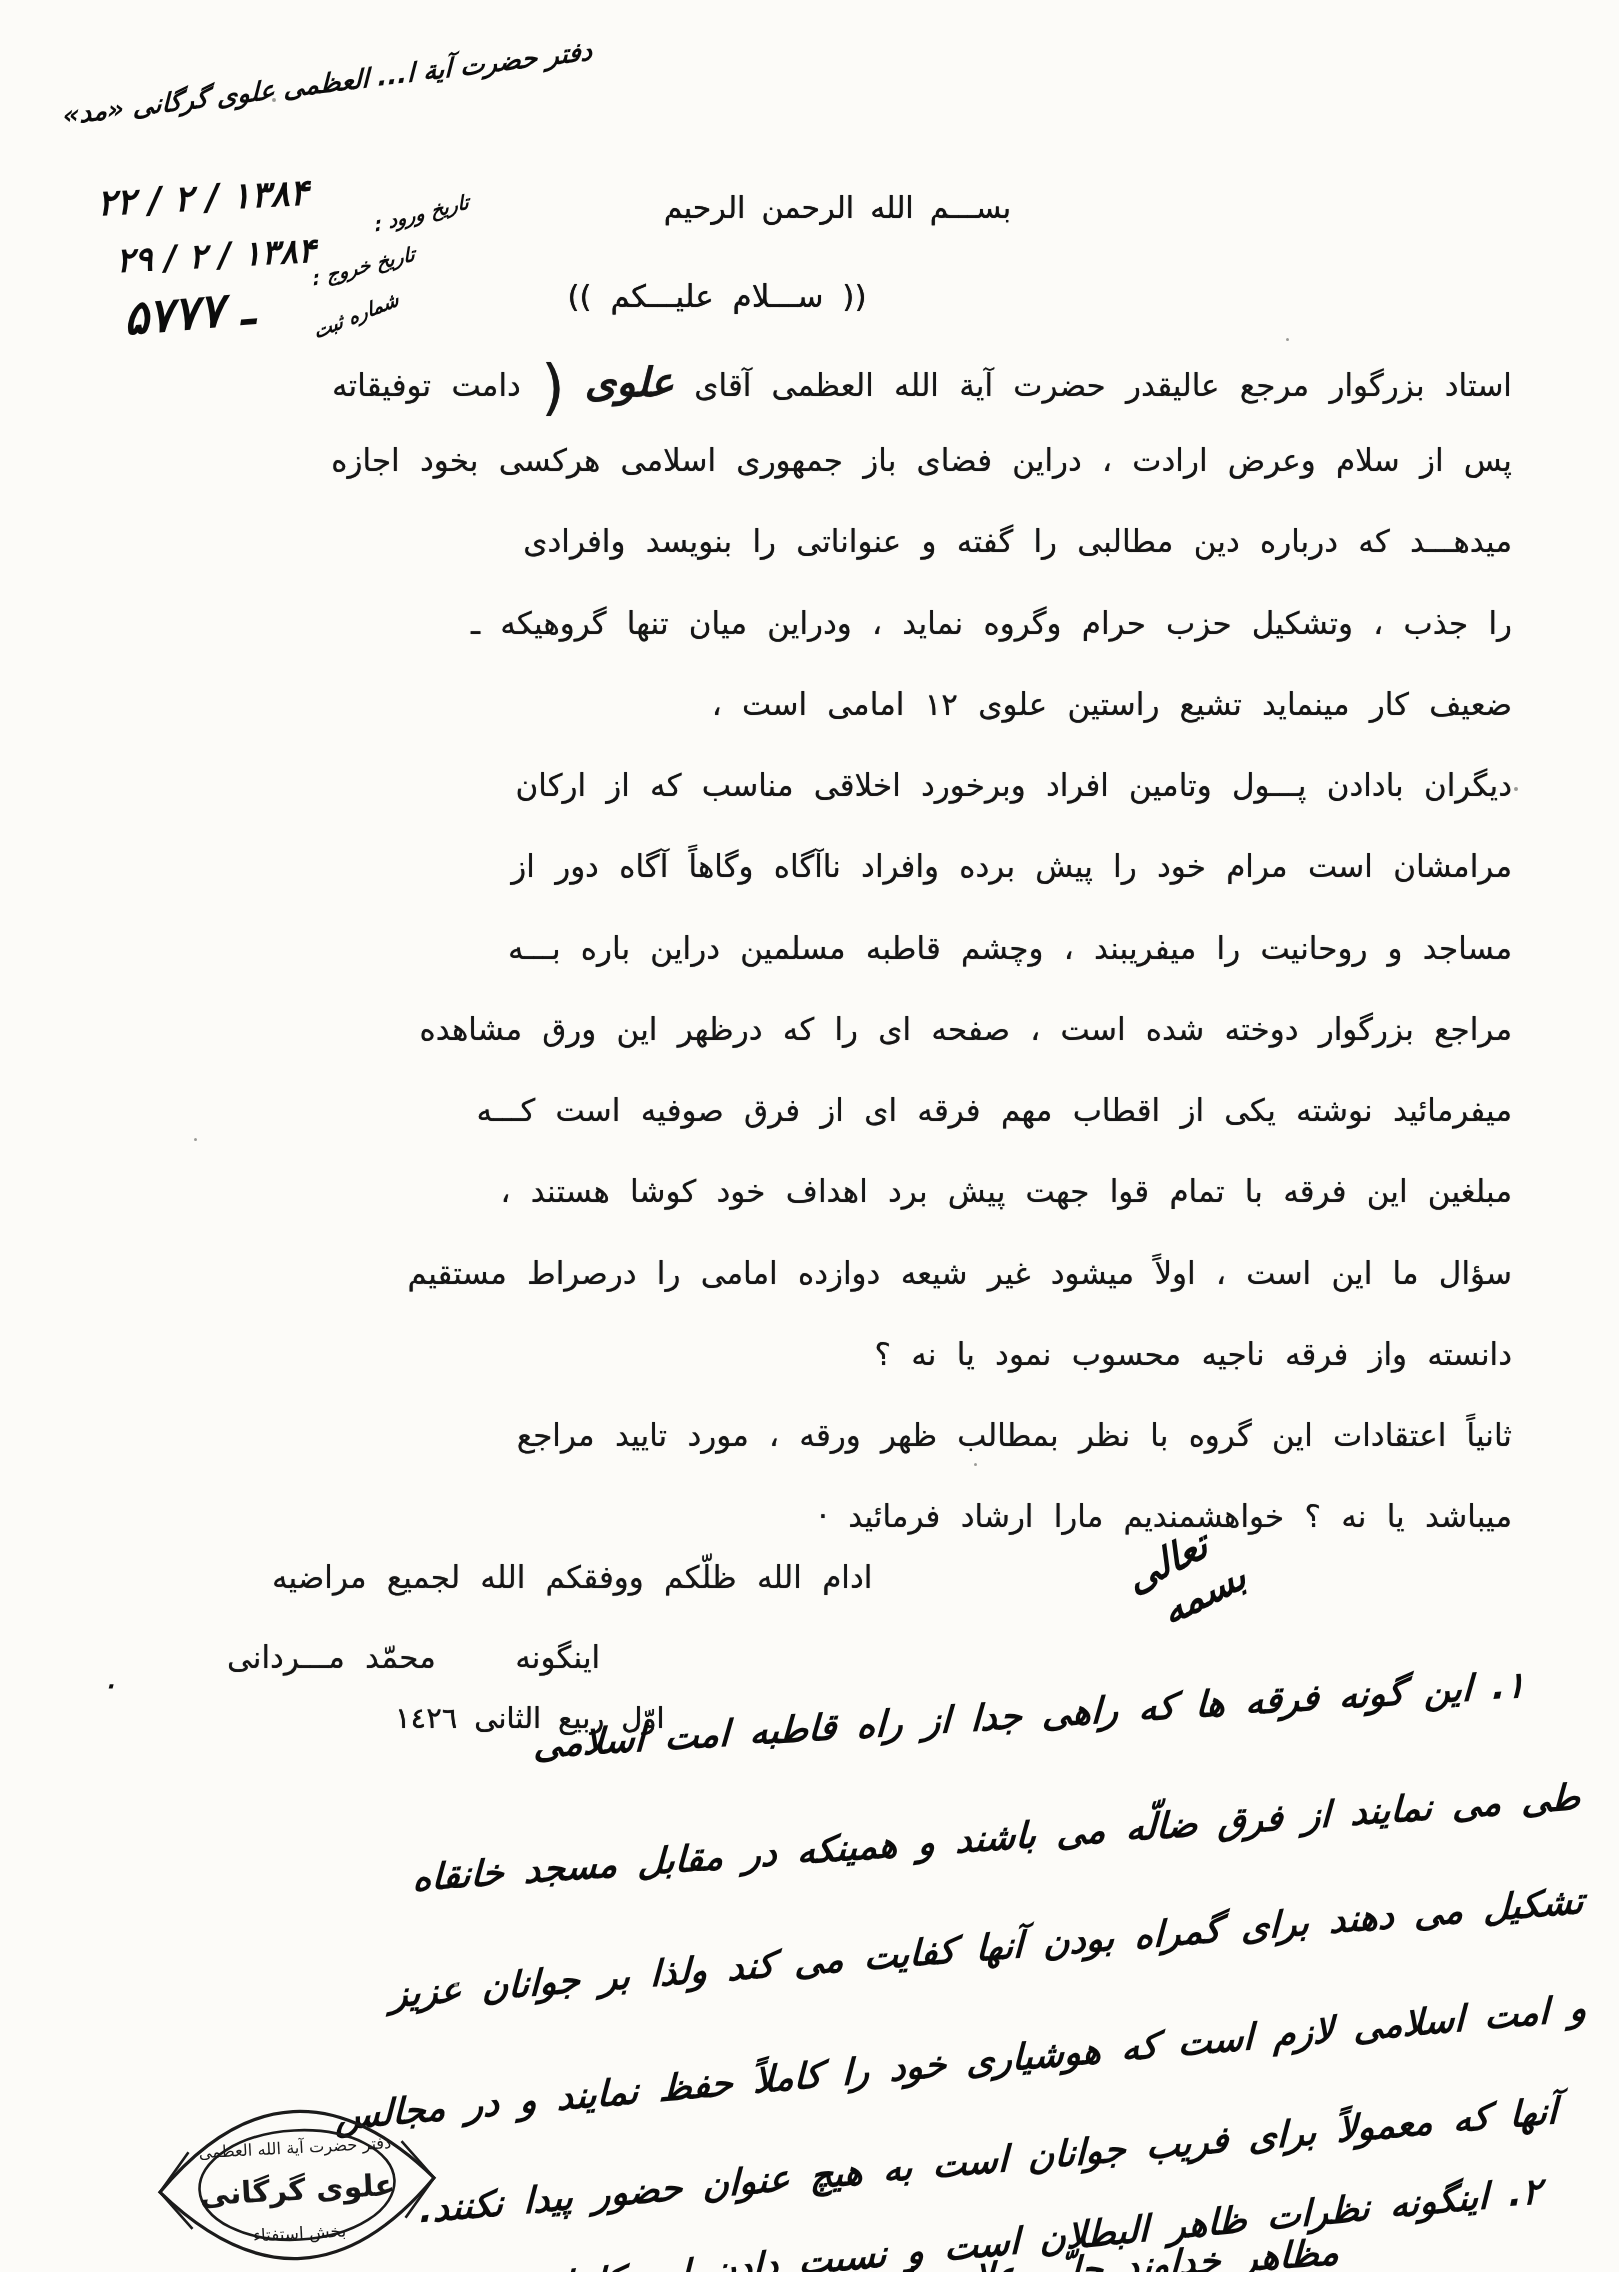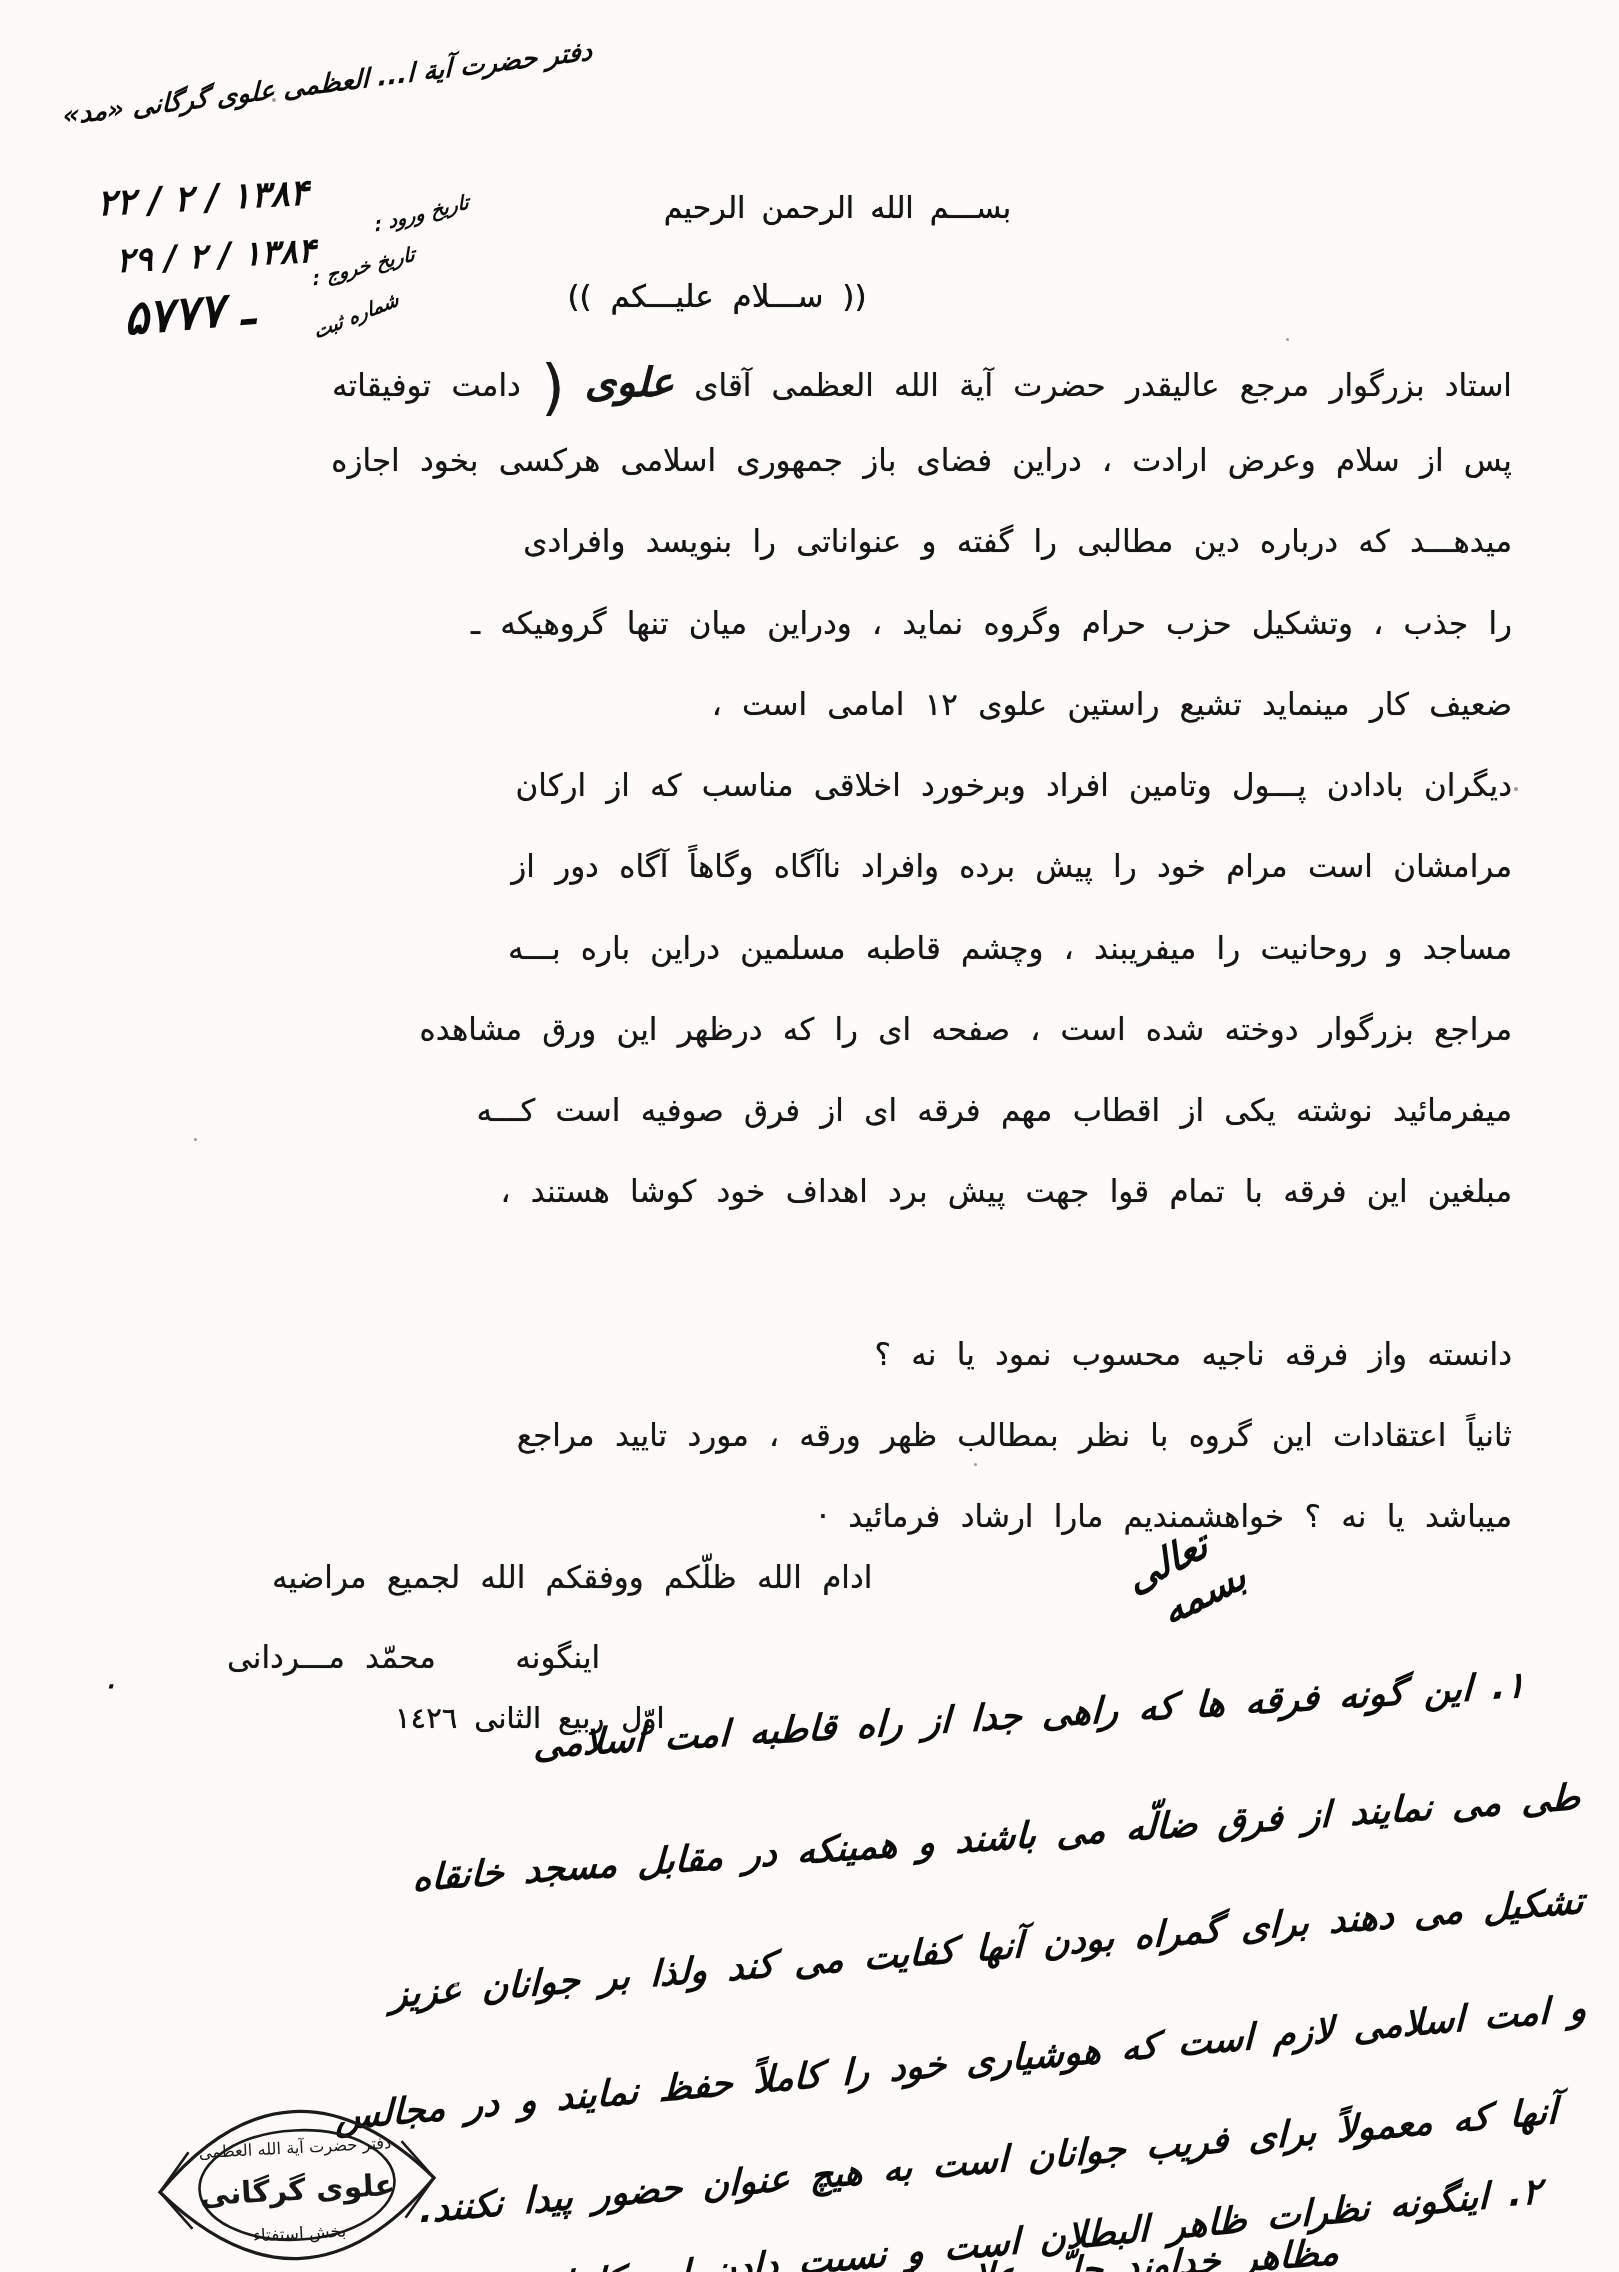--- a/index.html
+++ b/index.html
@@ -72,20 +72,21 @@
   <div class="abs typed" style="right:107px;top:442px;">پس از سلام وعرض ارادت ، دراین فضای باز جمهوری اسلامی هرکسی بخود اجازه</div>
   <div class="abs typed" style="right:107px;top:523px;">میدهـــد که درباره دین مطالبی را گفته و عنواناتی را بنویسد وافرادی</div>
   <div class="abs typed" style="right:107px;top:605px;">را جذب ، وتشکیل حزب حرام وگروه نماید ، ودراین میان تنها گروهیکه ـ</div>
   <div class="abs typed" style="right:107px;top:686px;">ضعیف کار مینماید تشیع راستین علوی ۱۲ امامی است ،</div>
   <div class="abs typed" style="right:107px;top:767px;">دیگران بادادن پـــول وتامین افراد وبرخورد اخلاقی مناسب که از ارکان</div>
   <div class="abs typed" style="right:107px;top:848px;">مرامشان است مرام خود را پیش برده وافراد ناآگاه وگاهاً آگاه دور از</div>
   <div class="abs typed" style="right:107px;top:930px;">مساجد و روحانیت را میفریبند ، وچشم قاطبه مسلمین دراین باره بـــه</div>
   <div class="abs typed" style="right:107px;top:1011px;">مراجع بزرگوار دوخته شده است ، صفحه ای را که درظهر این ورق مشاهده</div>
   <div class="abs typed" style="right:107px;top:1092px;">میفرمائید نوشته یکی از اقطاب مهم فرقه ای از فرق صوفیه است کـــه</div>
   <div class="abs typed" style="right:107px;top:1173px;">مبلغین این فرقه با تمام قوا جهت پیش برد اهداف خود کوشا هستند ،</div>
+  <div class="abs typed" style="right:107px;top:1255px;">سؤال ما این است ، اولاً میشود غیر شیعه دوازده امامی را درصراط مستقیم</div>
   <div class="abs typed" style="right:107px;top:1336px;">دانسته واز فرقه ناجیه محسوب نمود یا نه ؟</div>
   <div class="abs typed" style="right:107px;top:1417px;">ثانیاً اعتقادات این گروه با نظر بمطالب ظهر ورقه ، مورد تایید مراجع</div>
   <div class="abs typed" style="right:107px;top:1498px;">میباشد یا نه ؟ خواهشمندیم مارا ارشاد فرمائید ·</div>
 
   <div class="abs typed" style="left:273px;top:1559px;right:auto;">ادام الله ظلّکم ووفقکم الله لجمیع مراضیه</div>
   <div class="abs typed" style="left:228px;top:1639px;right:auto;">
     <span style="margin-left:59px;">اینگونه</span>
     <span>محمّد مـــردانی</span>
   </div>
 

